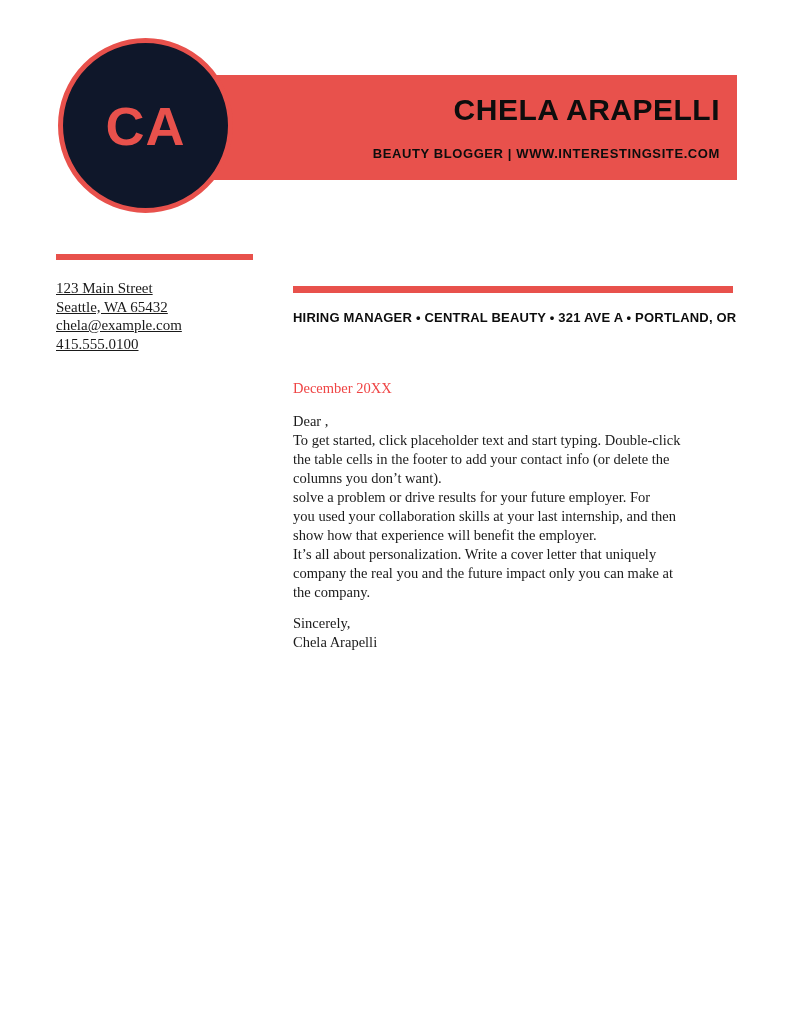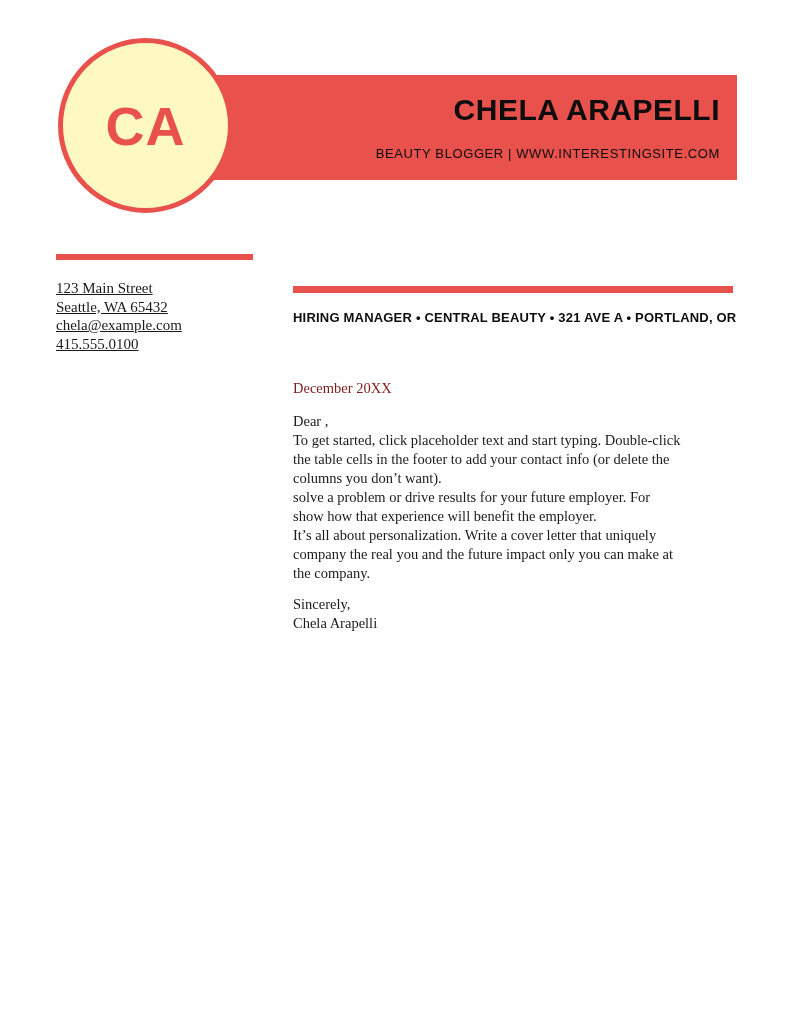--- a/index.html
+++ b/index.html
@@ -38,35 +38,35 @@
     font-weight: bold;
     font-size: 30px;
     line-height: 1;
     letter-spacing: 0.5px;
     color: #0d0d0d;
     white-space: nowrap;
   }
   .banner .tagline {
     margin-top: 22px;
     font-family: "Liberation Sans", sans-serif;
-    font-weight: normal;
+    font-weight: bold;
     font-size: 13px;
     line-height: 1;
     letter-spacing: 0.6px;
     color: #0d0d0d;
     white-space: nowrap;
     text-align: center;
   }
   .monogram-circle {
     position: absolute;
     left: 58px;
     top: 38px;
     width: 165px;
     height: 165px;
-    background: #fef9c3;
+    background: #0f172a;
     border: 5px solid #E8514C;
     border-radius: 50%;
     z-index: 2;
     display: flex;
     align-items: center;
     justify-content: center;
   }
   .monogram-circle .monogram {
     font-family: "Liberation Sans", sans-serif;
     font-weight: bold;
@@ -127,21 +127,21 @@
     line-height: 15px;
     letter-spacing: 0.2px;
     white-space: nowrap;
     color: #0d0d0d;
   }
   .date-line {
     margin-top: 54px;
     font-family: "Liberation Serif", "DejaVu Serif", serif;
     font-size: 14.5px;
     line-height: 19px;
-    color: #7f1d1d;
+    color: #ef4444;
   }
   .body-lines {
     margin-top: 14px;
     font-family: "Liberation Serif", "DejaVu Serif", serif;
     font-size: 14.5px;
     line-height: 19px;
     color: #1a1a1a;
   }
   .body-line {
     white-space: nowrap;
@@ -181,20 +181,21 @@
   <main class="letter">
     <div class="rule main-rule"></div>
     <div class="recipient">HIRING MANAGER  •  CENTRAL BEAUTY  •  321 AVE A  •  PORTLAND, OR</div>
     <div class="date-line">December 20XX</div>
     <div class="body-lines">
         <div class="body-line">Dear ,</div>
         <div class="body-line">To get started, click placeholder text and start typing. Double-click</div>
         <div class="body-line">the table cells in the footer to add your contact info (or delete the</div>
         <div class="body-line">columns you don’t want).</div>
         <div class="body-line">solve a problem or drive results for your future employer. For</div>
+        <div class="body-line">you used your collaboration skills at your last internship, and then</div>
         <div class="body-line">show how that experience will benefit the employer.</div>
         <div class="body-line">It’s all about personalization. Write a cover letter that uniquely</div>
         <div class="body-line">company the real you and the future impact only you can make at</div>
         <div class="body-line">the company.</div>
       </div>
     <div class="closing-block">
       <div>Sincerely,</div>
       <div>Chela Arapelli</div>
     </div>
   </main>

